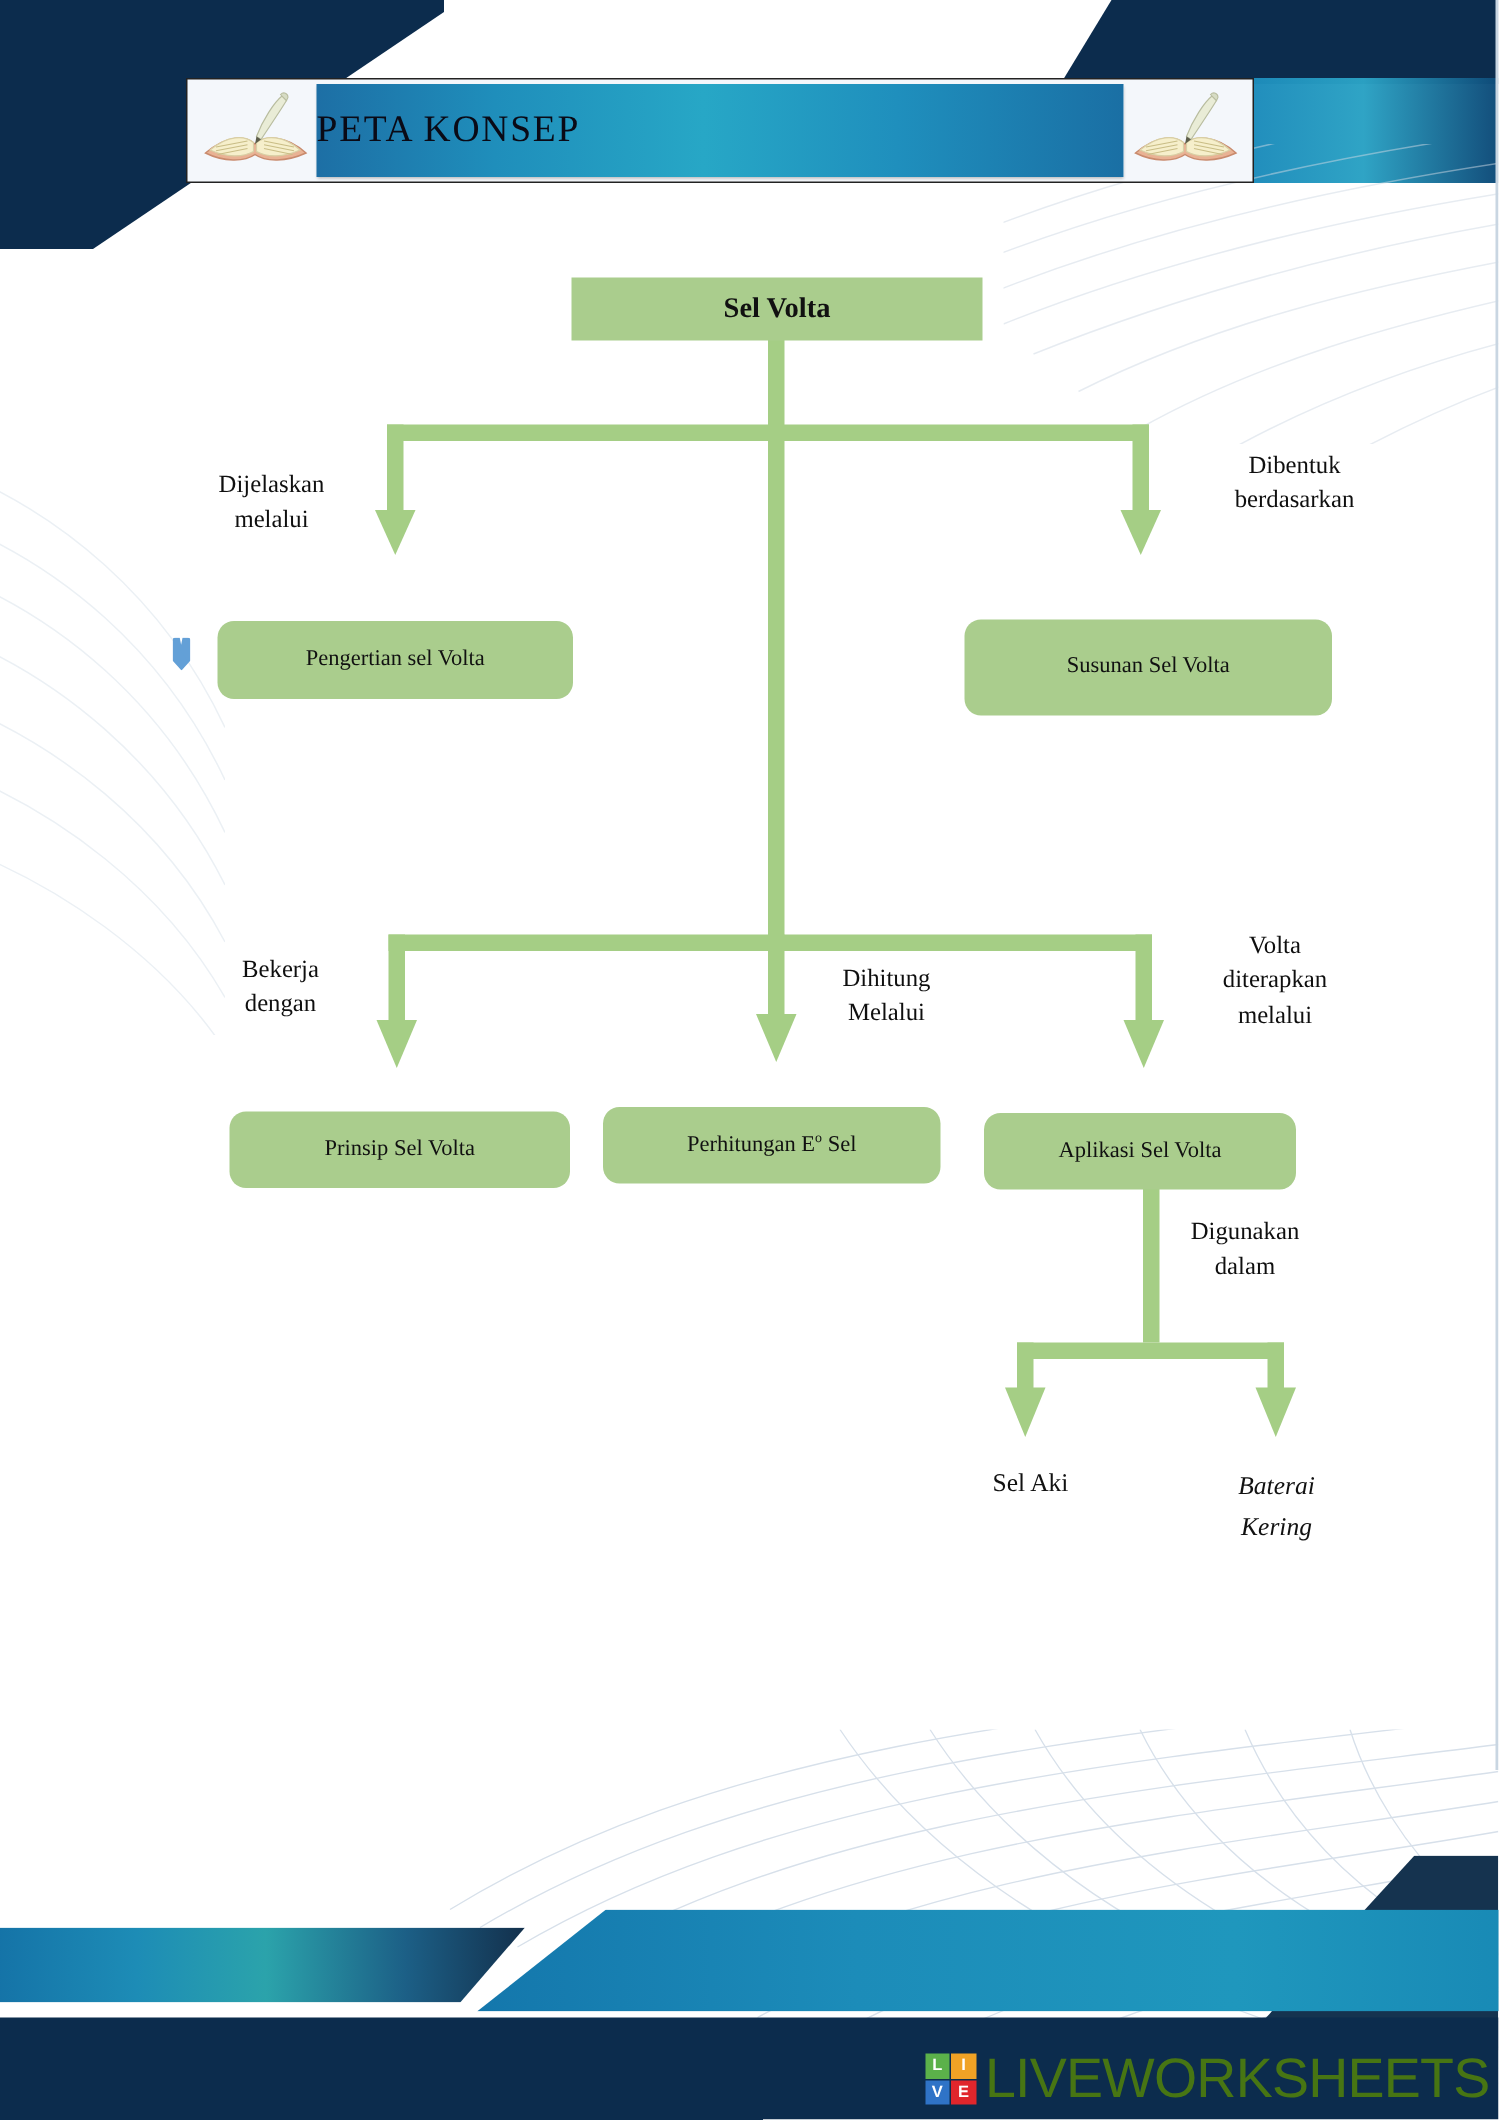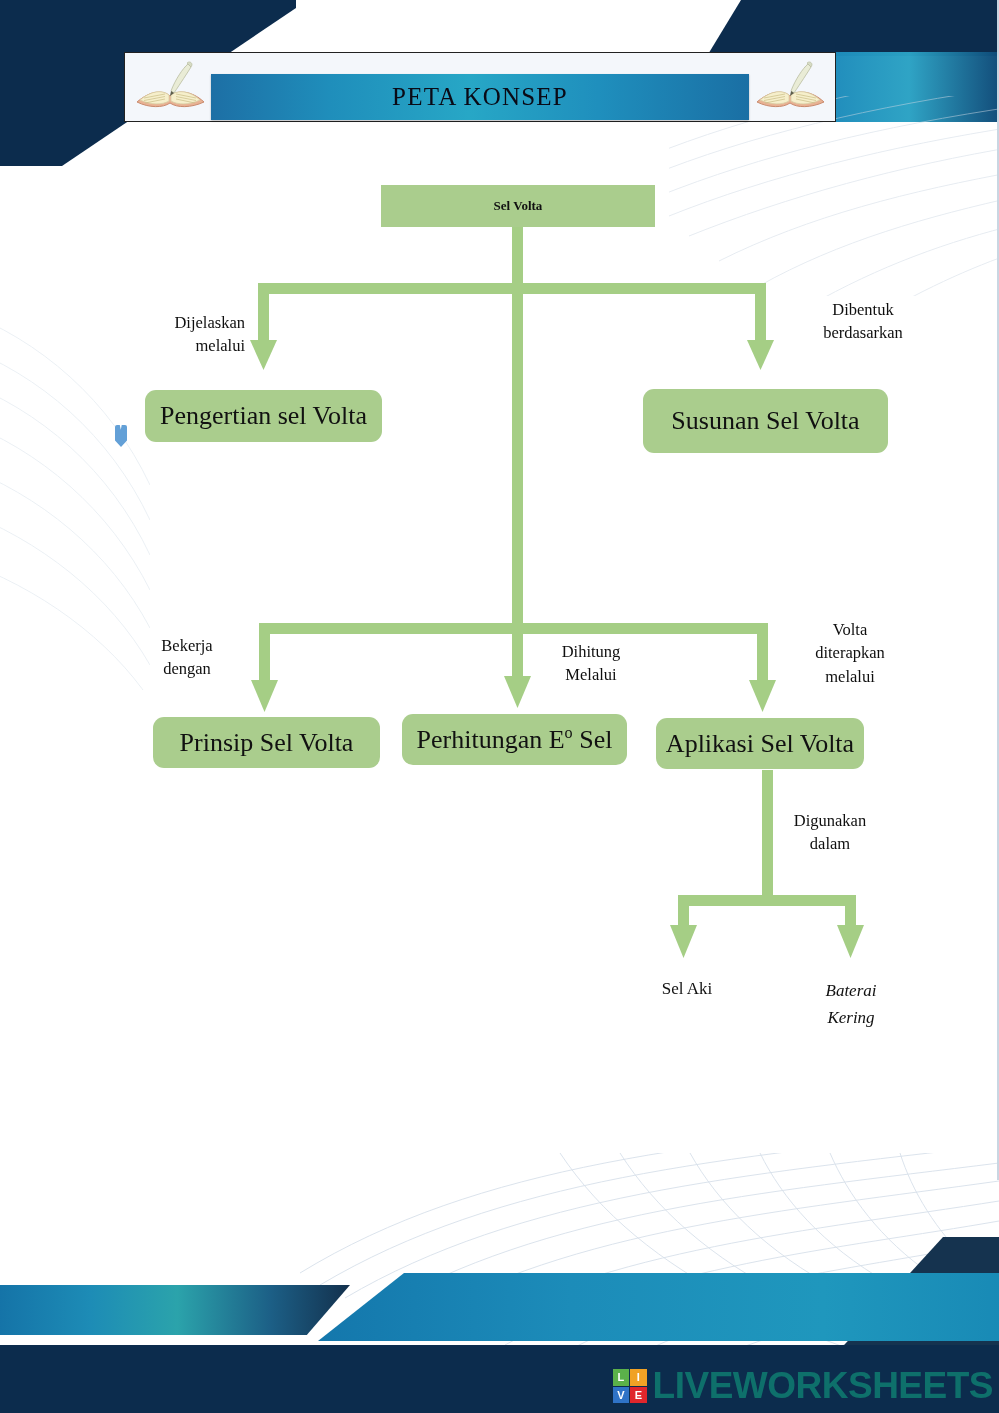--- a/index.html
+++ b/index.html
@@ -57,47 +57,46 @@
   }
 
   
   .title-frame{
     position:absolute; left:124px; top:52px; width:712px; height:70px;
     background:#f4f7fb;
     border:1px solid #222;
     display:flex; align-items:center;
   }
   .title-bar{
-    position:absolute; left:211px; top:56px; width:538px; height:46px;
+    position:absolute; left:211px; top:56px; width:538px; height:62px;
     background:linear-gradient(90deg,#1d6fa5 0%, #1f8ebb 22%, #27a7c6 48%, #1f8fbd 72%, #1a6fa4 100%);
-    display:flex; align-items:center; justify-content:center;
+    display:flex; align-items:center; justify-content:flex-start;
     box-shadow:0 1px 2px rgba(0,0,0,.25);
-    margin-top:18px;
   }
   .title-text{
     font-size:25px; letter-spacing:1.2px; color:#0a0a16;
     font-family:"Liberation Serif", serif;
   }
   .book-icon{ position:absolute; top:58px; width:80px; height:58px; }
   .book-left{ left:131px; }
   .book-right{ left:751px; }
 
   
   .fc{ position:absolute; inset:0; }
 
   .node{
     position:absolute;
     background:#aacd8d;
     display:flex; align-items:center; justify-content:center;
     text-align:center; line-height:1.15;
     color:#111;
   }
   .node.rounded{ border-radius:11px; }
-  .node.root{ font-weight:bold; font-size:13px; }
-  .node.lvl{ font-size:26px; }
+  .node.root{ font-weight:bold; font-size:19px; }
+  .node.lvl{ font-size:15px;margin-top:24px; }
 
   .edge-label{
     position:absolute; font-size:16.5px; line-height:1.42;
     text-align:center; color:#0f0f0f;
   }
   .leaf-label{
     position:absolute; font-size:17px; line-height:1.6;
     text-align:center; color:#111;
   }
 
@@ -123,22 +122,22 @@
   }
   .lw-logo span{
     display:flex; align-items:center; justify-content:center;
     font-family:"Liberation Sans", sans-serif;
     font-weight:bold; font-size:11px; color:#fff;
   }
   .lw-l{ background:#5bb14a; } .lw-i{ background:#f0a225; }
   .lw-v{ background:#2f73c7; } .lw-e{ background:#e0262c; }
   .lw-text{
     font-family:"Liberation Sans", sans-serif;
-    font-weight:bold; font-size:37px; letter-spacing:-0.5px;
-    color:#0f766e; opacity:.92;
+    font-weight:normal; font-size:37px; letter-spacing:-0.5px;
+    color:#4d7c0f; opacity:.92;
   }
   .right-border{
     position:absolute; right:0; top:0; width:2px; height:1180px;
     background:#c9d6e2;
   }
 </style>
 </head>
 <body>
 
 <div id="page">
@@ -302,21 +301,21 @@
 
     <div class="leaf-label" style="left:622px; top:975px; width:130px;">
       <span>Sel Aki</span>
     </div>
 
     <div class="leaf-label" style="left:788px; top:977px; width:126px;font-style:italic;">
       <div>Baterai</div>
       <div>Kering</div>
     </div>
 
-    <div class="edge-label" style="left:117px; top:311px; width:128px;text-align:right;">
+    <div class="edge-label" style="left:117px; top:311px; width:128px;">
       <div>Dijelaskan</div>
       <div>melalui</div>
     </div>
 
     <div class="edge-label" style="left:793px; top:298px; width:140px;">
       <div>Dibentuk</div>
       <div>berdasarkan</div>
     </div>
 
     <div class="edge-label" style="left:128px; top:634px; width:118px;">

